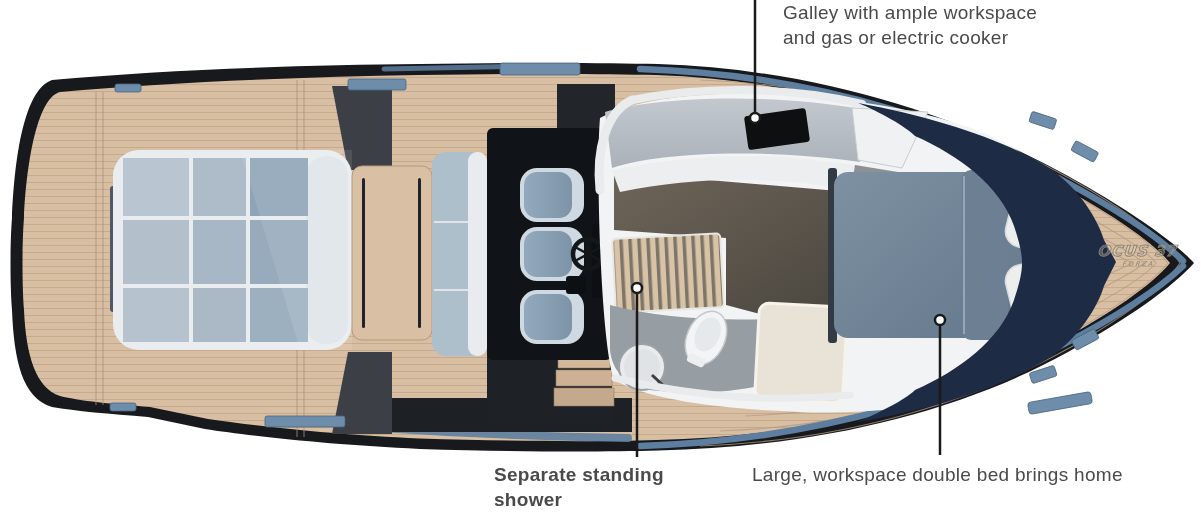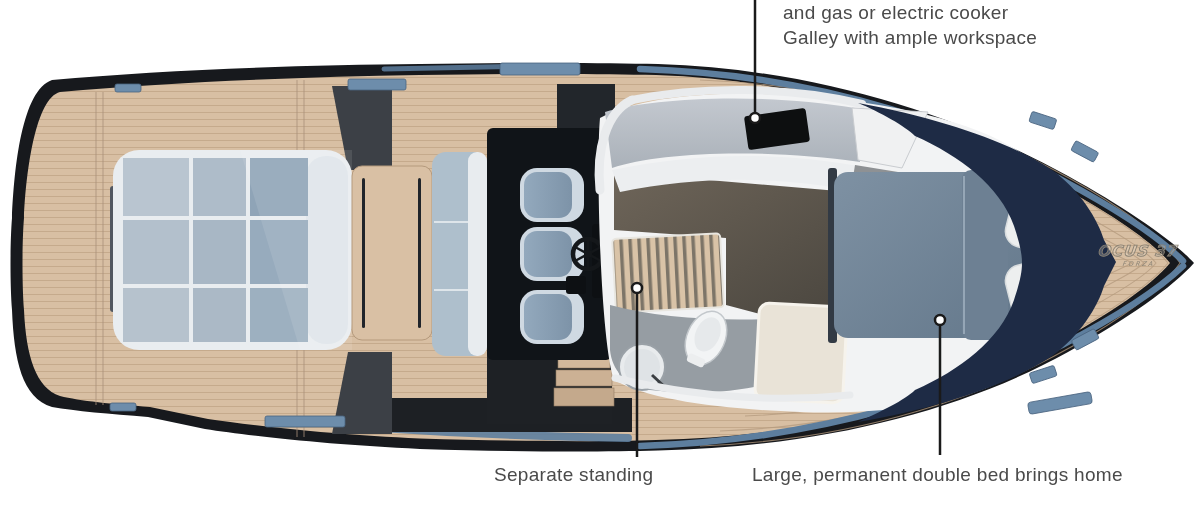--- a/index.html
+++ b/index.html
@@ -273,25 +273,26 @@
         <circle cx="637" cy="288" r="5" fill="#ffffff"></circle>
       </g>
       <g>
         <line x1="940" y1="320" x2="940" y2="455"></line>
         <circle cx="940" cy="320" r="5" fill="#ffffff"></circle>
       </g>
     </g>
   </svg>
 
   <div class="callout" style="left:783px;top:0px;">
+    <div>Galley with ample workspace</div>
     <div>and gas or electric cooker</div>
-    <div>Galley with ample workspace</div>
   </div>
 
-  <div class="callout" style="left:494px;top:462px;">
+  <div class="callout" style="left:494px;top:462px;font-weight:bold;">
     <div>Separate standing</div>
+    <div>shower</div>
   </div>
 
   <div class="callout" style="left:752px;top:462px;">
-    <div>Large, permanent double bed brings home</div>
+    <div>Large, workspace double bed brings home</div>
   </div>
 
 </div>
 
 </body></html>

